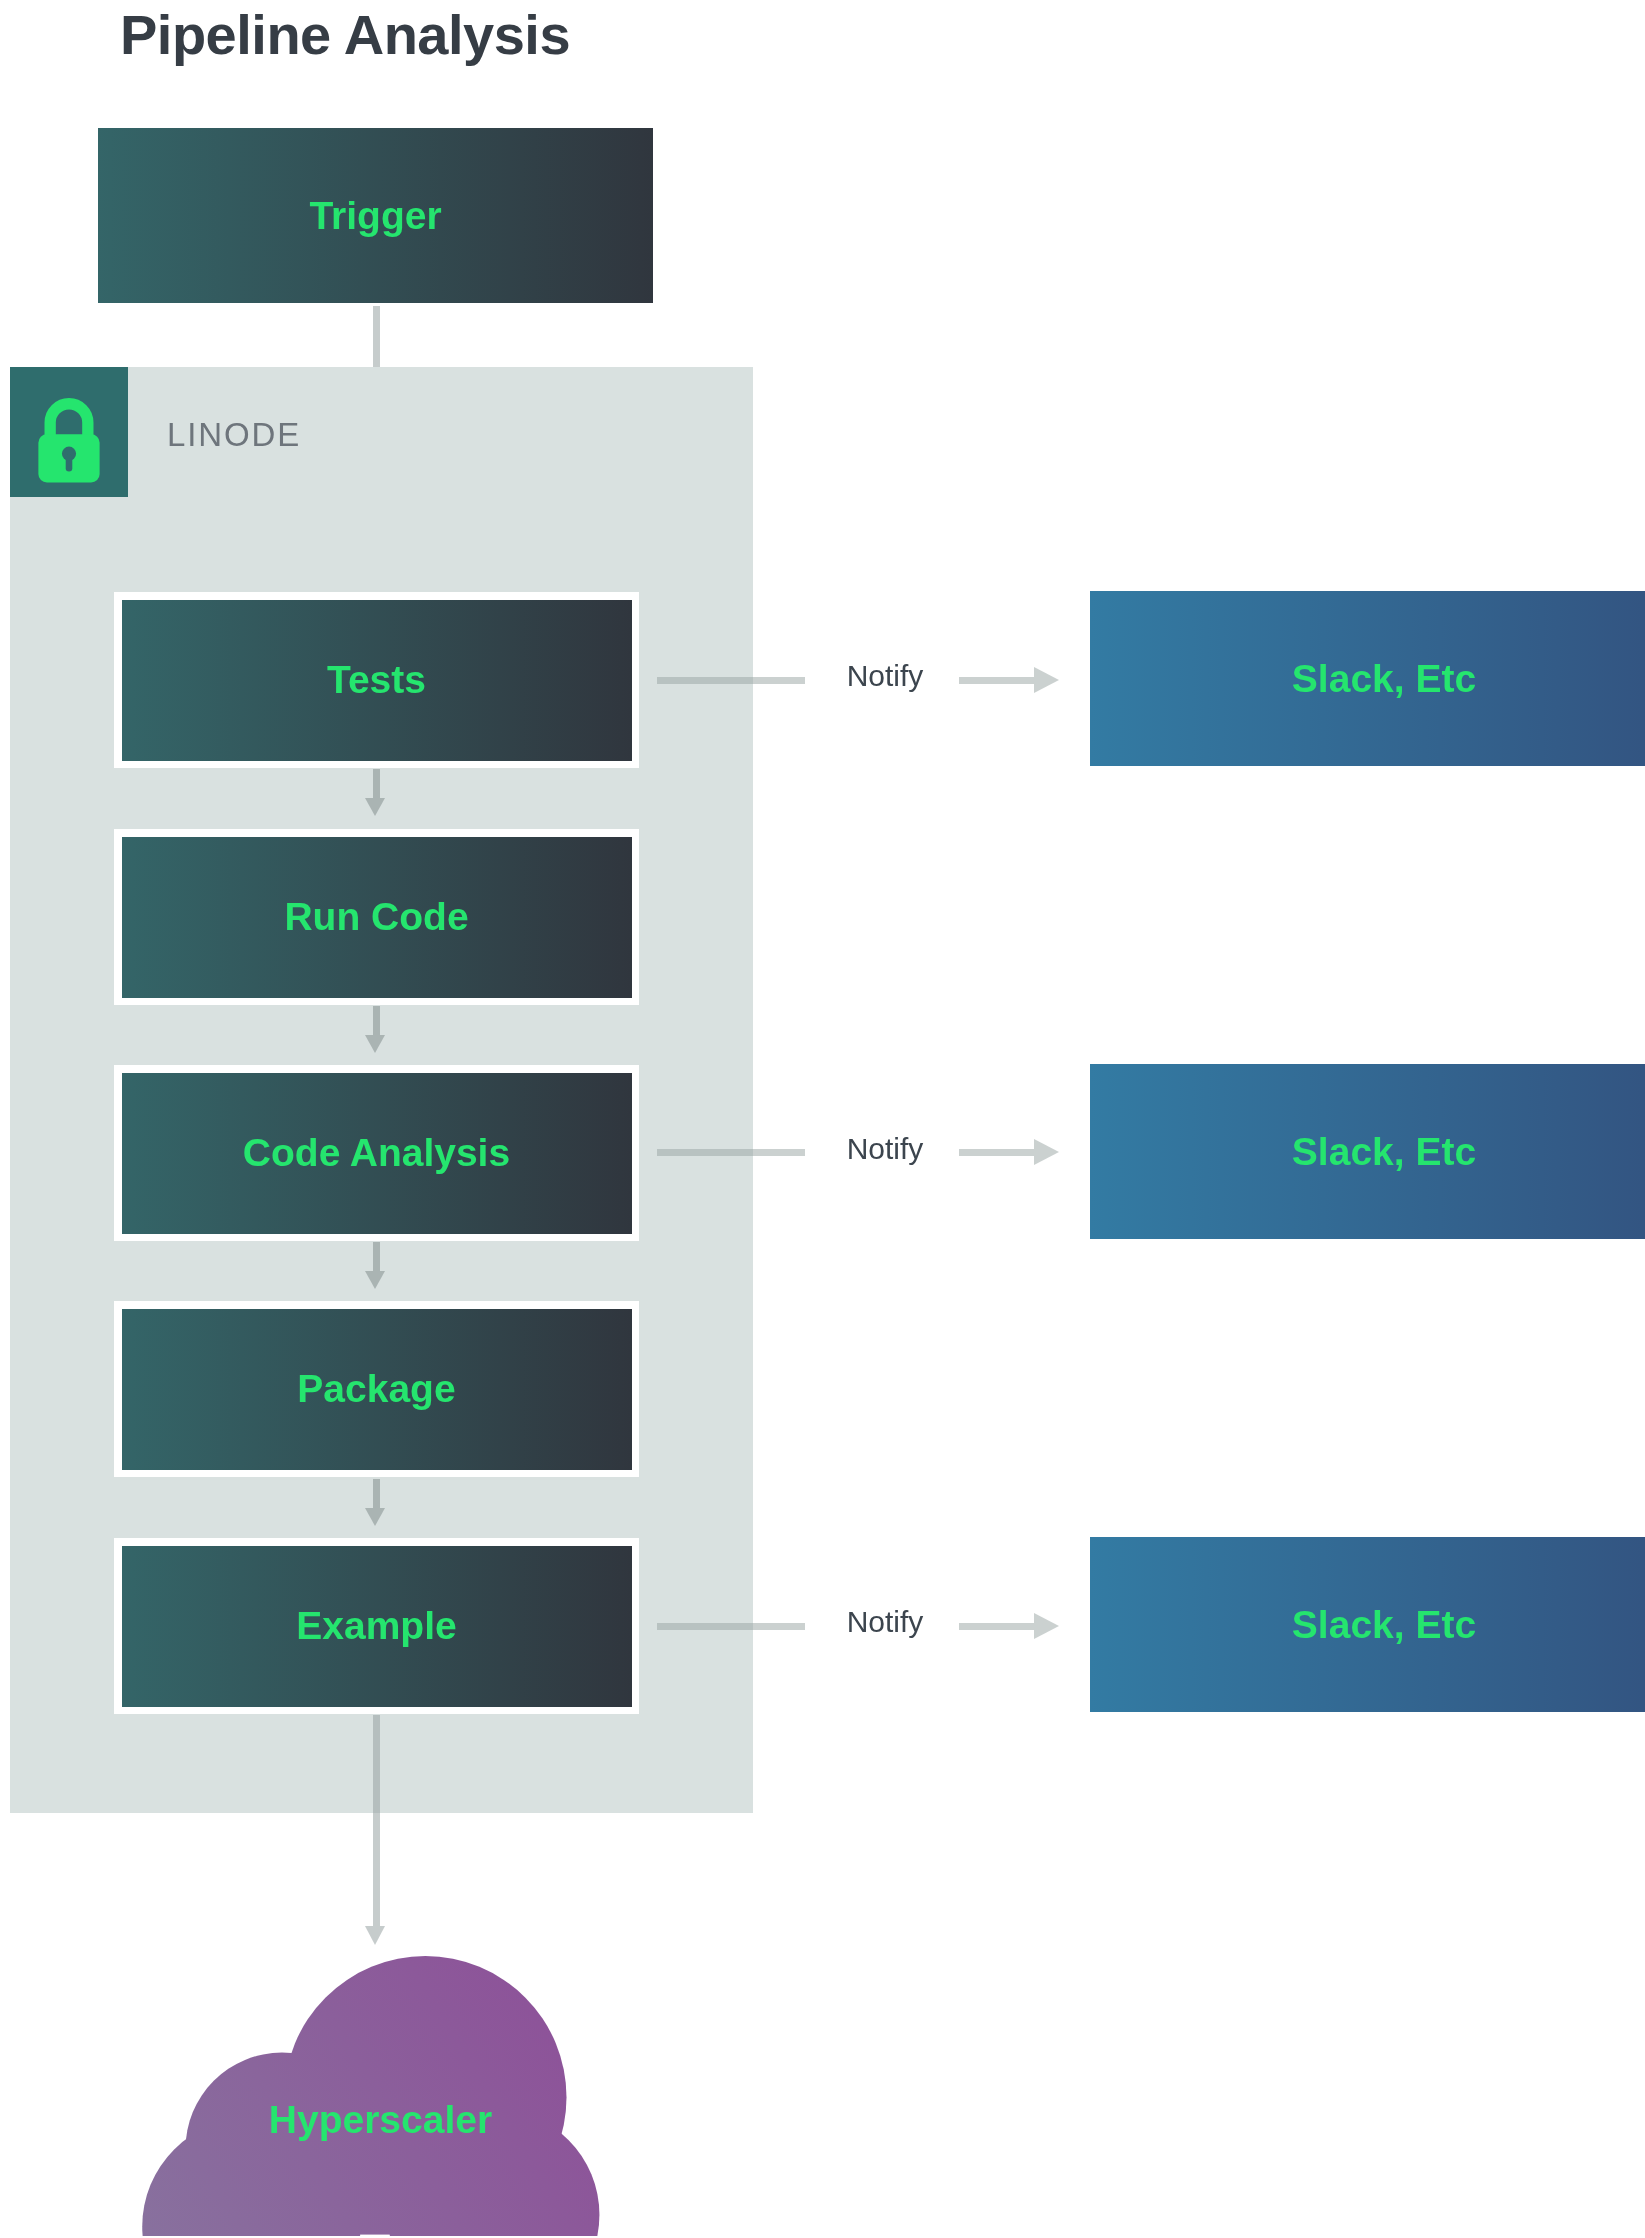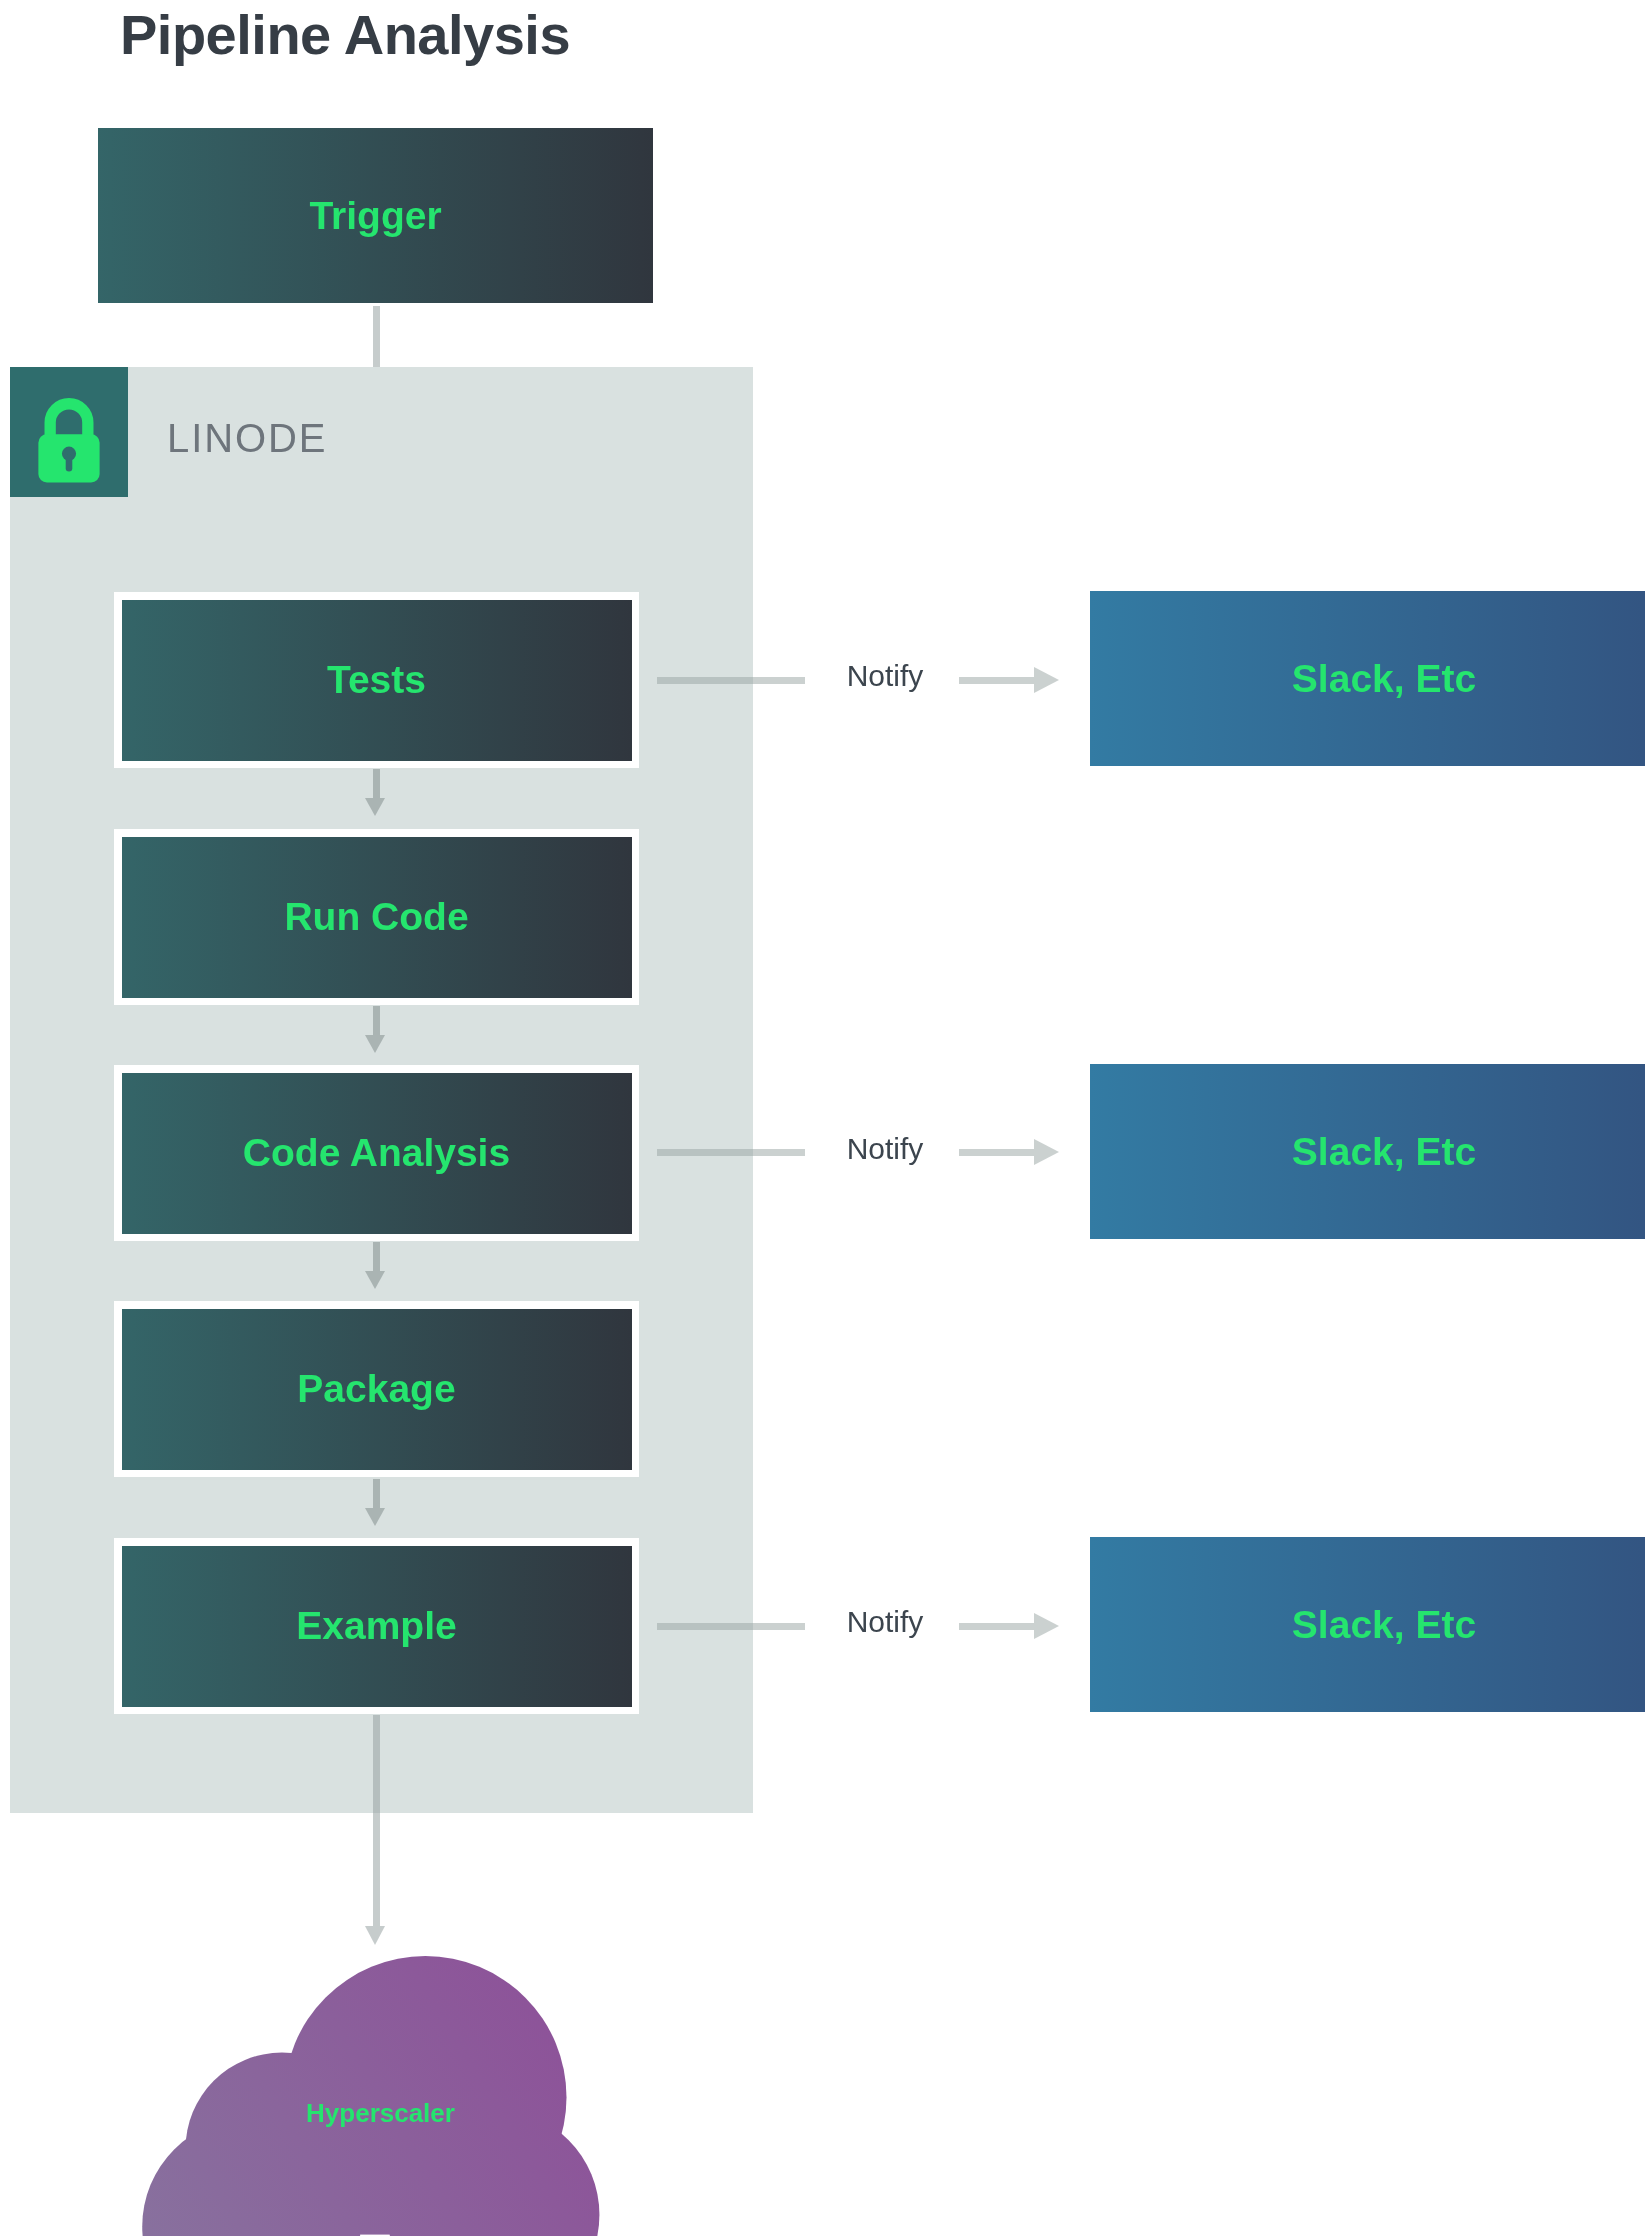--- a/index.html
+++ b/index.html
@@ -33,21 +33,21 @@
   
   .provider-container{
     position:absolute;left:10px;top:367px;width:743px;height:1446px;
     background:#d9e1e0;
   }
   .lock-badge{
     position:absolute;left:10px;top:367px;width:118px;height:130px;
     background:#2f6d6d;display:flex;align-items:center;justify-content:center;
   }
   .provider-label{
-    position:absolute;left:167px;top:416px;font-size:40px;color:#6e757c;
+    position:absolute;left:167px;top:416px;font-size:33px;color:#6e757c;
     letter-spacing:1.9px;
   }
   
   .target-box{
     position:absolute;left:1090px;width:548px;height:175px;
     background:linear-gradient(90deg,#337ba3 0%,#335481 100%);
     display:flex;align-items:center;justify-content:center;padding-left:20px;
   }
   .target-1{top:591px;} .target-2{top:1064px;} .target-3{top:1537px;}
   
@@ -67,21 +67,21 @@
   }
   .h-line{position:absolute;left:959px;width:75px;height:7px;
     background:rgba(152,163,162,0.5);}
   .h-head{position:absolute;left:1034px;width:0;height:0;
     border-top:13px solid transparent;border-bottom:13px solid transparent;
     border-left:25.4px solid rgba(152,163,162,0.5);}
   
   .cloud-svg{position:absolute;left:136px;top:1942px;}
   .cloud-label{
     position:absolute;left:216px;top:2098px;width:329px;text-align:center;
-    font-size:26px;font-weight:bold;color:#25e56e;
+    font-size:39px;font-weight:bold;color:#25e56e;
   }
 </style>
 </head>
 <body>
 
 <div class="page-title">Pipeline Analysis</div>
 
 <div class="trigger-box">
   <div class="stage-gradient">
     <span class="box-label">Trigger</span>

